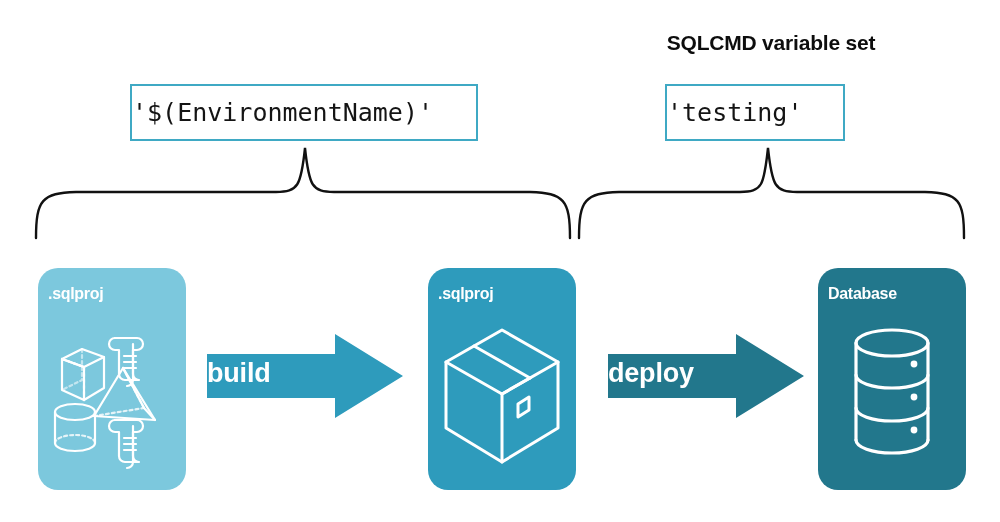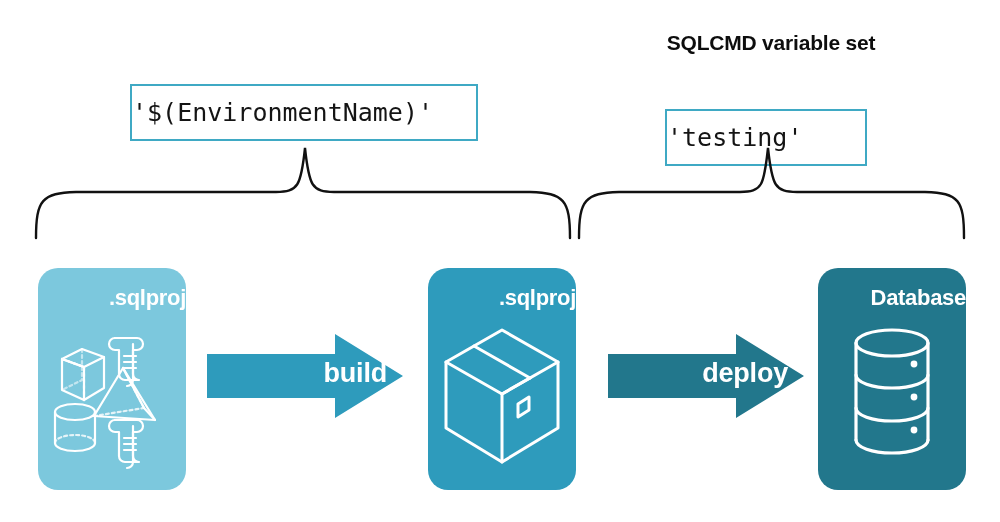--- a/index.html
+++ b/index.html
@@ -48,21 +48,21 @@
     justify-content: flex-start;
   }
   .value-box .code {
     font-family: "DejaVu Sans Mono", "Liberation Mono", monospace;
     font-size: 25px;
     color: #141414;
     letter-spacing: 0px;
     white-space: pre;
   }
   #value-box-left  { left: 130px; top: 84px; width: 348px; height: 57px; }
-  #value-box-right { left: 665px; top: 84px; width: 202px; height: 57px; margin-top: 25px; }
+  #value-box-right { left: 665px; top: 84px; width: 180px; height: 57px; }
 
   
   .brace-layer {
     position: absolute;
     left: 0; top: 0;
     width: 1000px;
     height: 522px;
     pointer-events: none;
   }
 
@@ -72,27 +72,28 @@
     border-radius: 20px;
     top: 268px;
     width: 148px;
     height: 222px;
   }
   .card .card-label {
     position: absolute;
     left: 0;
     top: 17px;
     width: 100%;
-    text-align: right;
+    text-align: left;
     color: #ffffff;
     font-family: "Liberation Sans", sans-serif;
     font-weight: bold;
-    font-size: 22px;
+    font-size: 16px;
     letter-spacing: -0.3px;
     white-space: nowrap;
+    padding-left: 10px;
   }
   .card .card-art {
     position: absolute;
     left: 0;
     top: 48px;
     width: 100%;
     height: 160px;
   }
   #card-sqlproj  { left: 38px;  background: #7CC8DD; }
   #card-dacpac   { left: 428px; background: #2E9BBC; }
@@ -105,29 +106,28 @@
     width: 196px;
     height: 88px;
   }
   #arrow-build  { left: 207px; }
   #arrow-deploy { left: 600px; margin-left: 8px; }
   .arrow .arrow-label {
     position: absolute;
     left: 0;
     top: 26px;
     width: 138px;
-    text-align: right;
+    text-align: left;
     color: #ffffff;
     font-family: "Liberation Sans", sans-serif;
     font-weight: bold;
     font-size: 27px;
     letter-spacing: -0.2px;
     white-space: nowrap;
     pointer-events: none;
-    padding-left: 42px;
   }
 </style>
 </head>
 <body>
 
 <div class="stage">
 
 
   <div class="group-title" id="title-right">SQLCMD variable set</div>
 

